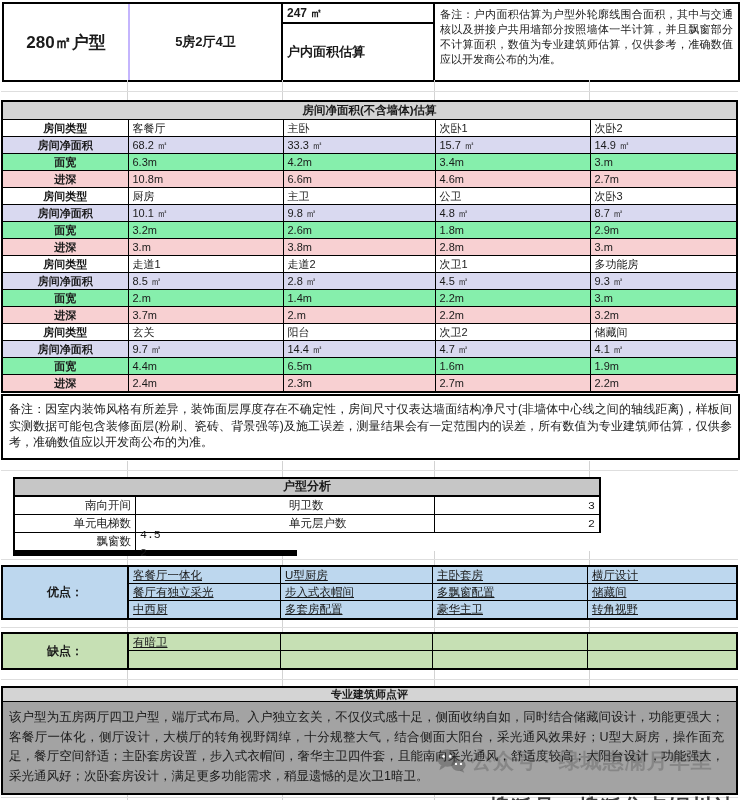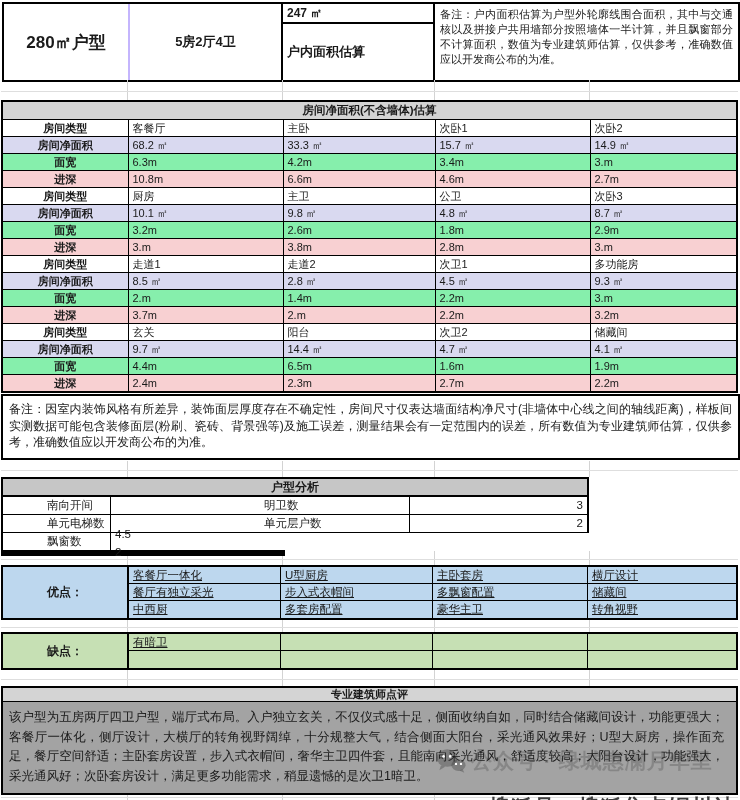--- a/index.html
+++ b/index.html
@@ -43,28 +43,28 @@
   tr.r-area td  { background:#d9d9f0; }
   tr.r-width td { background:#86efac; }
   tr.r-depth td { background:#f8d0d2; }
 
   
   .note-box { position:absolute; left:1px; top:394px; width:723px; height:52px;
               border:2px solid #000; padding:5px 6px; font-size:12px;
               line-height:16.5px; text-align:justify; background:#fff; }
 
   
-  .an { position:absolute; left:1px; top:477px; width:588px; font-size:11.5px; }
+  .an { position:absolute; left:13px; top:477px; width:588px; font-size:11.5px;font-family:Liberation Mono, monospace; }
   .an-title { height:16px; line-height:16px; border:2px solid #000; background:#c6c6c6;
               text-align:center; font-weight:bold; font-size:12px; }
   .an-row { display:flex; height:17px; line-height:17px; border-left:2px solid #000;
             border-bottom:1px solid #000; background:#fff; }
   .an-row.last { border-bottom:6px solid #000000; width:282px; }
   .an-c { border-right:1px solid #000; padding:0 4px; box-sizing:border-box; }
-  .an-l  { width:108px; text-align:left;padding-left:44px; }
+  .an-l  { width:121px; text-align:right;padding-left:44px; }
   .an-v  { width:149px; text-align:left;margin-top:29px; }
   .an-l2 { width:150px; text-align:left; }
   .an-v2 { flex:1; text-align:right; border-right:2px solid #000; }
   .an-row.last .an-v { border-right:2px solid #000; }
 
   
   .pc { position:absolute; left:1px; width:733px; display:flex; border:2px solid #000; }
   .pros { top:565px; height:51px; background:#bdd7ee; }
   .cons { top:632px; height:34px; background:#c6e0b4;text-align:center; }
   .pc-label { width:124px; border-right:2px solid #000; display:flex;

